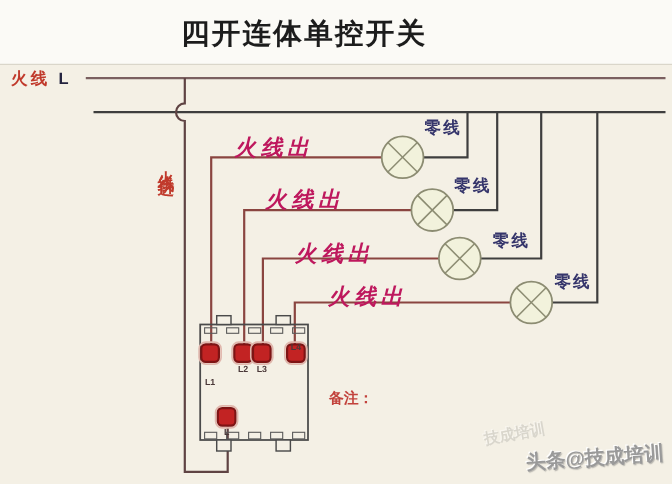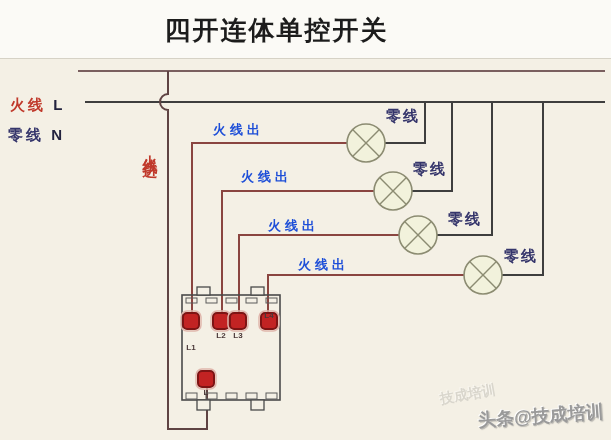--- a/index.html
+++ b/index.html
@@ -6,23 +6,23 @@
   body{font-family:"Liberation Sans","DejaVu Sans",sans-serif;}
   #canvas{position:relative;width:611px;height:440px;background:#f4f0e5;overflow:hidden;}
   .topstrip{position:absolute;left:0;top:0;width:611px;height:58px;background:#fbfaf6;border-bottom:1px solid #d6d2c6;}
   .title{position:absolute;left:0;top:13px;width:553px;text-align:center;font-size:26px;font-weight:bold;letter-spacing:2px;color:#1c1c1c;}
   svg{position:absolute;left:0;top:0;}
   .lbl{position:absolute;font-weight:bold;white-space:nowrap;}
   .live-text{color:#c0392b;}
   .neutral-text{color:#35356b;}
   .dark-letter{color:#23233f;}
   .feeder-label{position:absolute;left:140px;top:143px;writing-mode:vertical-rl;text-orientation:upright;font-size:15px;font-weight:bold;color:#c0392b;letter-spacing:4px;}
-  .live-out{font-size:13px;letter-spacing:4px;color:#1d4ed8;}
+  .live-out{font-size:20px;letter-spacing:4px;color:#be185d;font-style:italic;}
   .neutral-lbl{font-size:15px;letter-spacing:2px;color:#35356b;}
-  .wire-name{font-size:15px;letter-spacing:3px;margin-top:34px;}
+  .wire-name{font-size:15px;letter-spacing:3px;}
   .term-lbl{position:absolute;width:18px;text-align:center;font-size:8px;font-weight:bold;color:#4a3838;}
   .note{position:absolute;left:299px;top:352px;font-size:13.5px;line-height:19px;font-weight:600;color:#c2423c;}
   .watermark{position:absolute;left:478px;top:404px;font-size:18px;font-weight:bold;color:#9a9a9a;transform:rotate(-4deg);text-shadow:-1px -1px 0 rgba(255,255,255,.95),1px 1px 1px rgba(110,110,110,.45);}
   .watermark-ghost{position:absolute;left:440px;top:386px;font-size:14px;font-weight:bold;color:#b9b7b0;opacity:.45;transform:rotate(-10deg);text-shadow:-1px -1px 0 rgba(255,255,255,.9);}
 </style>
 </head>
 <body>
 
 <div id="canvas">
 
@@ -113,42 +113,39 @@
         <rect x="196" y="369" width="20" height="20" rx="6" fill="none" stroke="#e0b6ac" stroke-width="1.5"></rect>
         <rect x="198" y="371" width="16" height="16" rx="4" fill="#c22323" stroke="#7e1414" stroke-width="2"></rect>
       </g>
     </g>
   </svg>
 
   <div class="lbl wire-name" style="left:10px;top:62px;font-size:15px;">
     <span class="live-text">火线</span>
     <span class="dark-letter">L</span>
   </div>
-  <div class="lbl wire-name" style="left:8px;top:92px;font-size:15px;">
-    <span class="neutral-text">零线</span>
-    <span class="dark-letter">N</span>
-  </div>
 
   <div class="feeder-label">火线进</div>
 
   <div class="lbl live-out" style="left:213px;top:121px;">火线出</div>
   <div class="lbl live-out" style="left:241px;top:168px;">火线出</div>
   <div class="lbl live-out" style="left:268px;top:217px;">火线出</div>
   <div class="lbl live-out" style="left:298px;top:256px;">火线出</div>
 
   <div class="lbl neutral-lbl" style="left:386px;top:107px;">零线</div>
   <div class="lbl neutral-lbl" style="left:413px;top:160px;">零线</div>
   <div class="lbl neutral-lbl" style="left:448px;top:210px;">零线</div>
   <div class="lbl neutral-lbl" style="left:504px;top:247px;">零线</div>
 
   <div class="term-lbl" style="left:182px;top:343px;">L1</div>
   <div class="term-lbl" style="left:212px;top:331px;">L2</div>
   <div class="term-lbl" style="left:229px;top:331px;">L3</div>
   <div class="term-lbl" style="left:260px;top:311px;">L4</div>
   <div class="term-lbl" style="left:197px;top:388px;">L</div>
 
   <div class="note">
+    <div>备注：</div>
   </div>
 
   <div class="watermark-ghost">技成培训</div>
   <div class="watermark">头条@技成培训</div>
 
 </div>
 
 </body></html>

